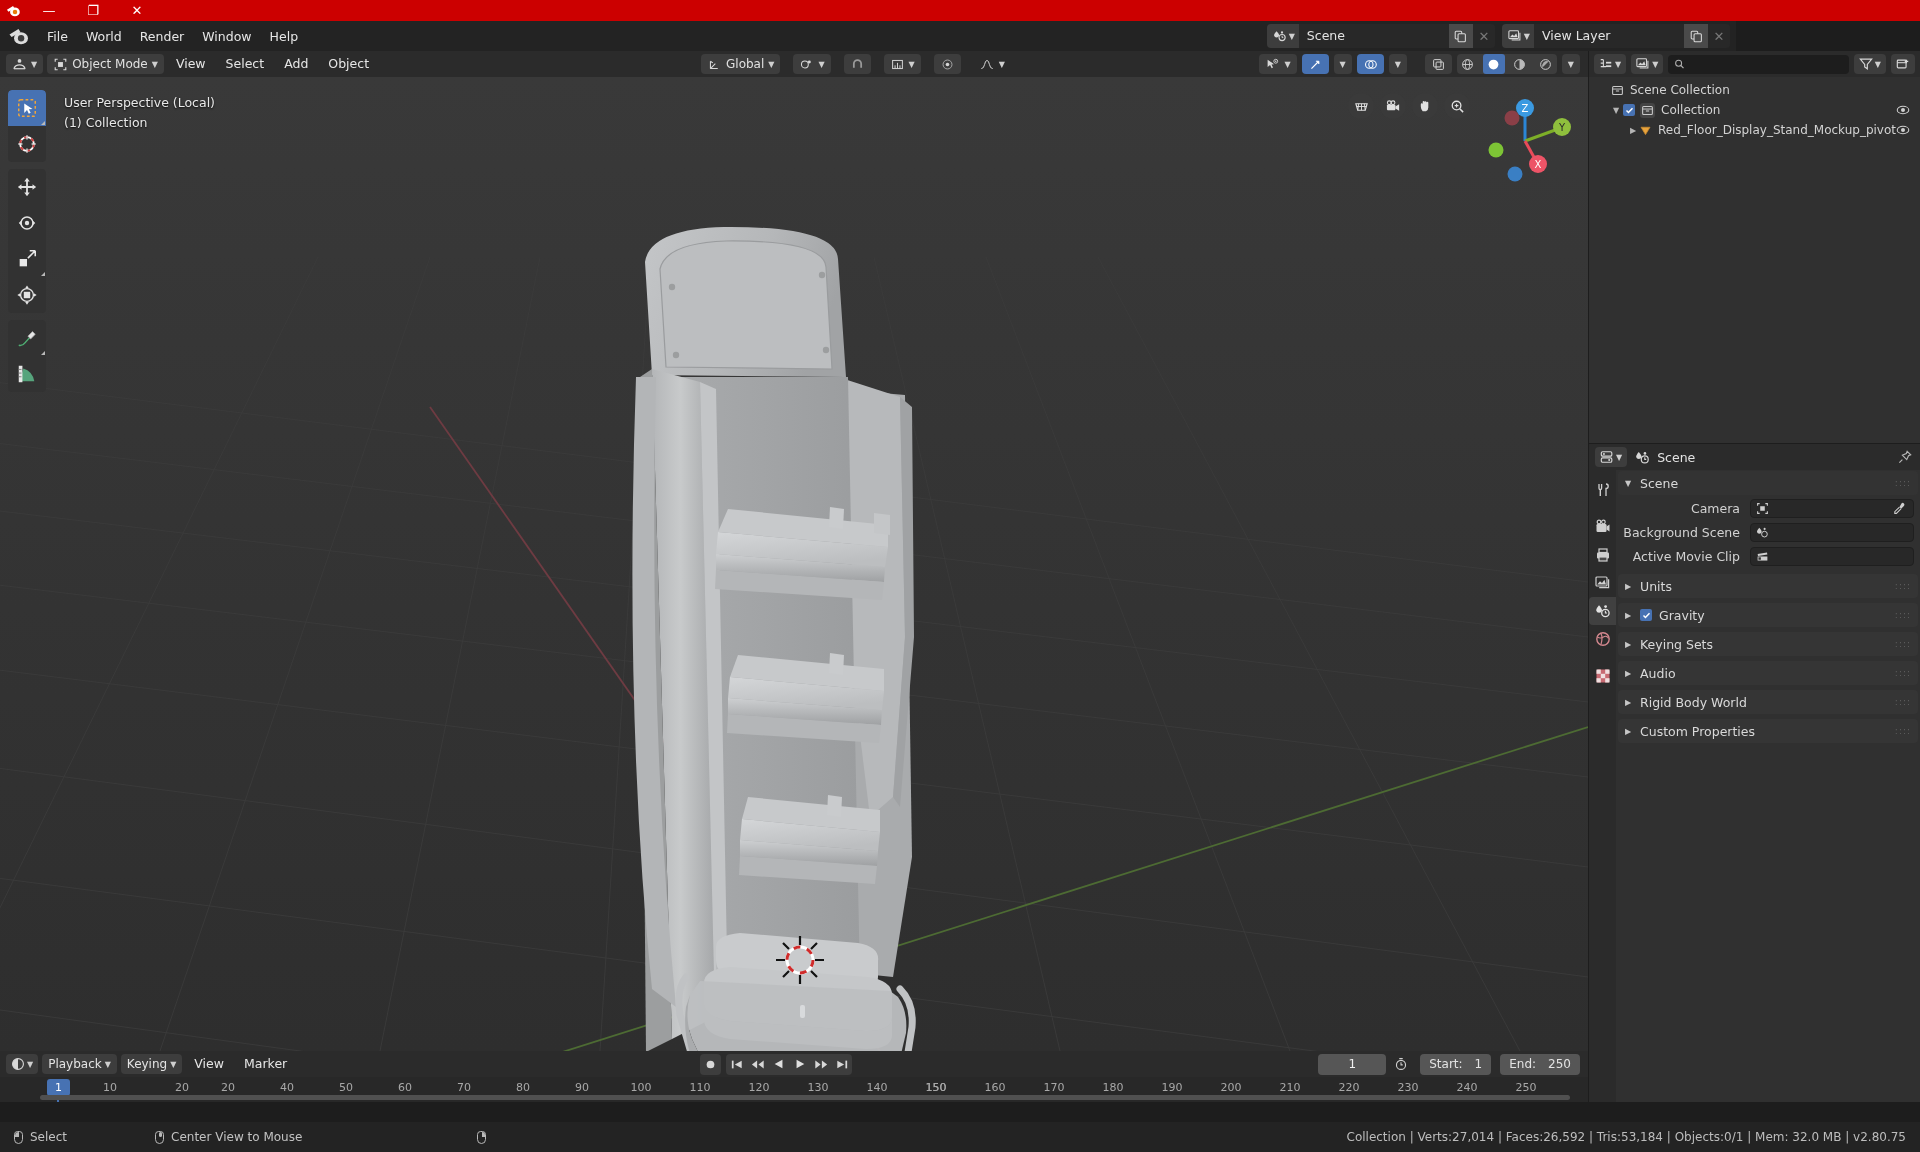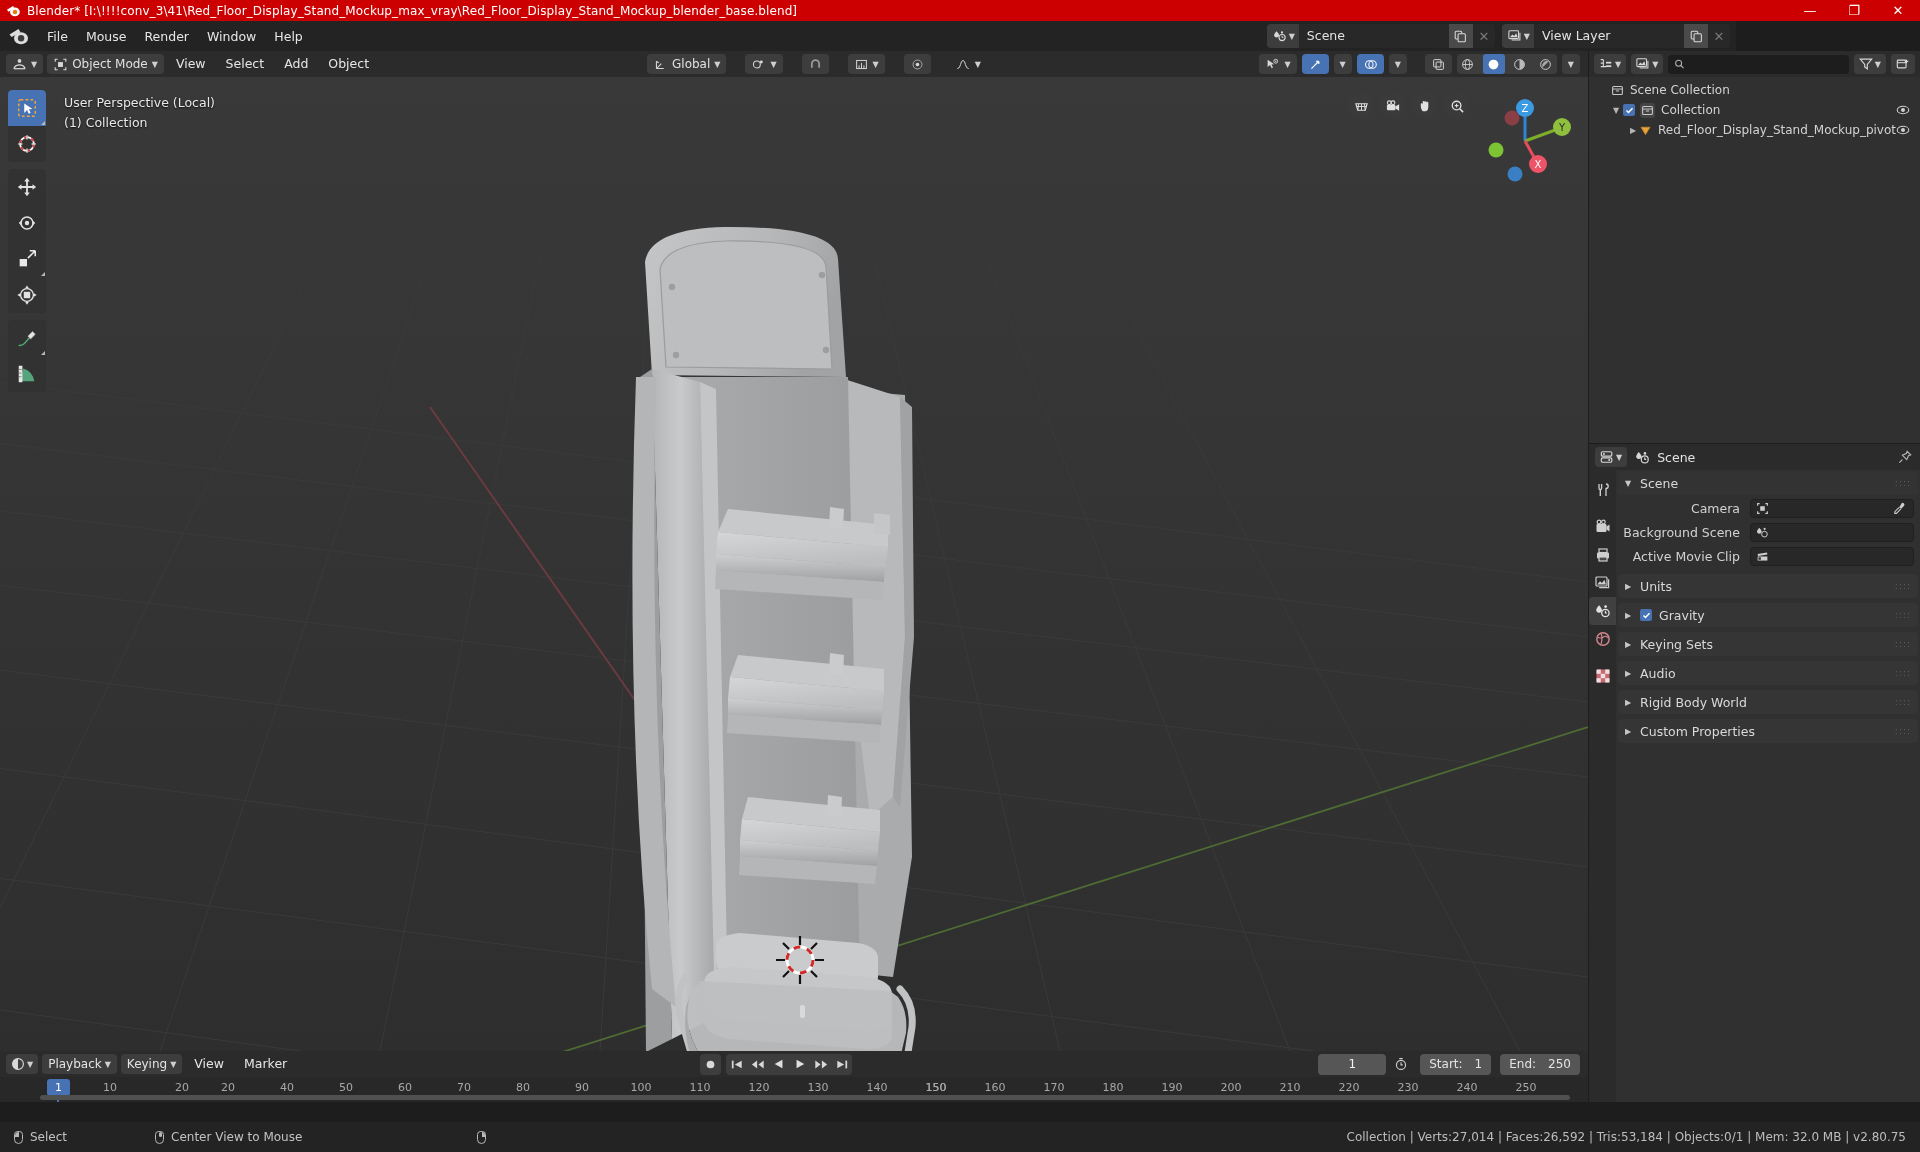--- a/index.html
+++ b/index.html
@@ -194,39 +194,38 @@
 <body>
 
 <div id="titlebar">
   <span class="tb-icon">
     <svg width="15" height="15" viewBox="0 0 16 16">
       <ellipse cx="9.5" cy="9.5" rx="5.2" ry="4.6" fill="#fff"></ellipse>
       <path d="M1 7.2 L7.5 3.2 L9 5.6 L2.6 9.2 Z" fill="#fff"></path>
       <circle cx="9.6" cy="9.5" r="2.4" fill="#e87d0d"></circle>
     </svg>
   </span>
-  <span class="tb-title">Blender* [I:\!!!!conv_3\41\Red_Floor_Display_Stand_Mockup_max_vray\Red_Floor_Display_Stand_Mockup_blender_base.blend]</span>
   <span class="tb-buttons">
     <span class="tb-btn">—</span>
     <span class="tb-btn">❐</span>
     <span class="tb-btn close">✕</span>
   </span>
 </div>
 
 <div id="topbar">
   <span class="blender-logo">
     <svg width="22" height="22" viewBox="0 0 22 22">
       <ellipse cx="13" cy="13.3" rx="7" ry="6" fill="#dcdcdc"></ellipse>
       <path d="M1.5 9.5 L10.5 4 L12.5 7.2 L3.6 12 Z" fill="#dcdcdc"></path>
       <circle cx="13.1" cy="13.3" r="3.2" fill="#3c3c3c"></circle>
     </svg>
   </span>
 
   <span class="menu-item">File</span>
-  <span class="menu-item">Mouse</span>
+  <span class="menu-item">World</span>
   <span class="menu-item">Render</span>
   <span class="menu-item">Window</span>
   <span class="menu-item">Help</span>
 
 
   <span class="topbar-right">
     <span class="id-block">
       <span class="id-icon-btn">
         <svg width="14" height="14" viewBox="0 0 16 16">
           <path d="M4 2.5 C6 4.5 7 6 7 7.4 A3 3 0 0 1 1.2 7.4 C1.2 6 2.3 4.4 4 2.5 Z" fill="#d6d6d6"></path>
@@ -290,21 +289,21 @@
         </span>
         <span>Object Mode</span>
         <span class="chev">▼</span>
       </span>
 
       <span class="hdr-menu">View</span>
       <span class="hdr-menu">Select</span>
       <span class="hdr-menu">Add</span>
       <span class="hdr-menu">Object</span>
 
-      <span style="position:absolute; left:647px; display:flex; align-items:center; gap:19px;">
+      <span style="position:absolute; left:701px; display:flex; align-items:center; gap:13px;">
         <span class="hdr-btn">
           <span class="icon-sq">
             <svg width="13" height="13" viewBox="0 0 16 16">
               <path d="M3 13 L3 4 M3 13 L12 13 M3 4 L6 6" stroke="#d8d8d8" stroke-width="1.3" fill="none"></path>
               <path d="M3 13 L9 7" stroke="#d8d8d8" stroke-width="1.3"></path>
             </svg>
           </span>
           <span>Global</span>
           <span class="chev">▼</span>
         </span>

